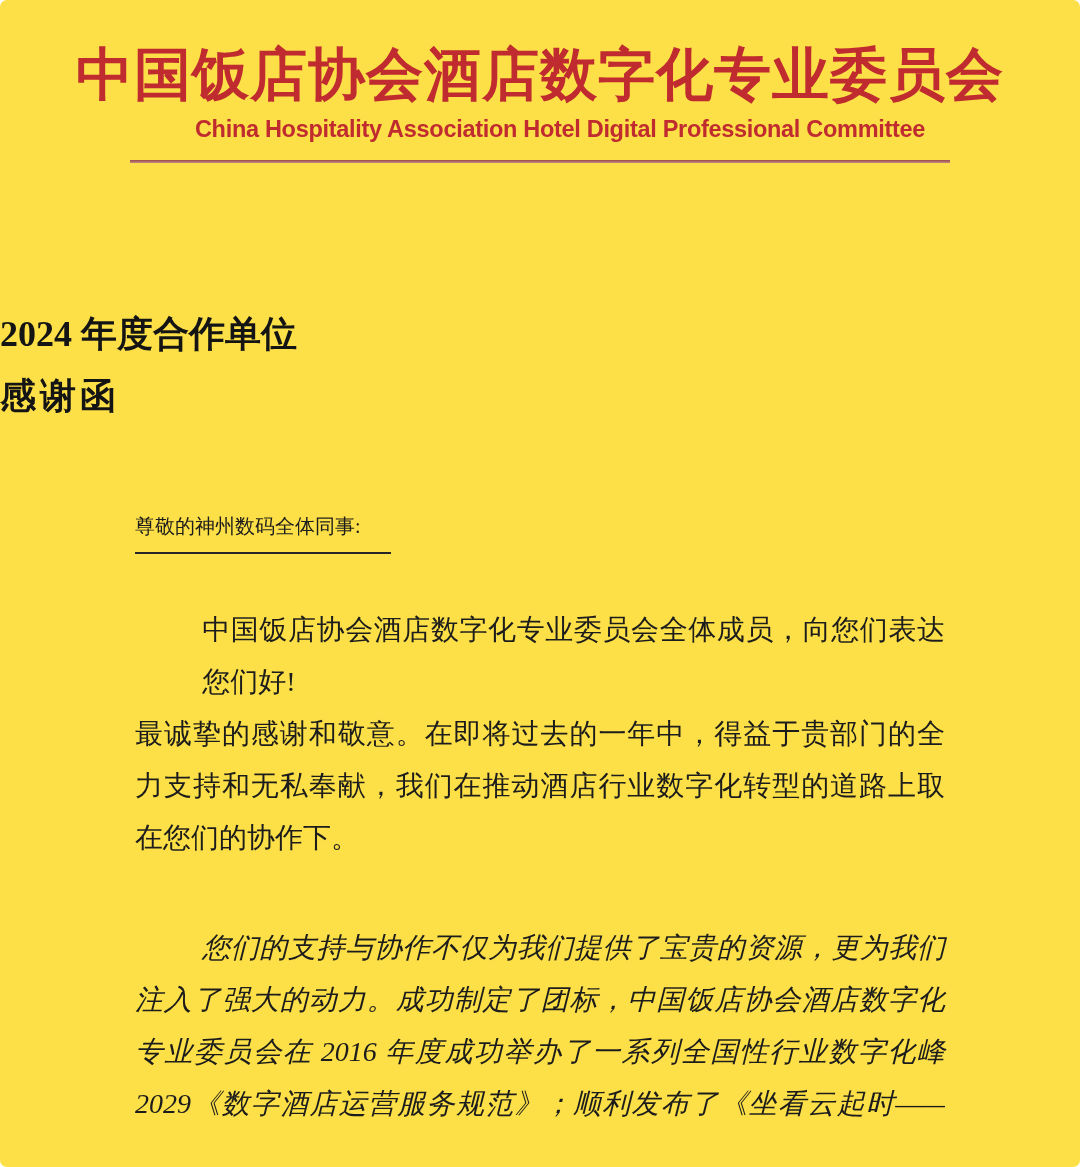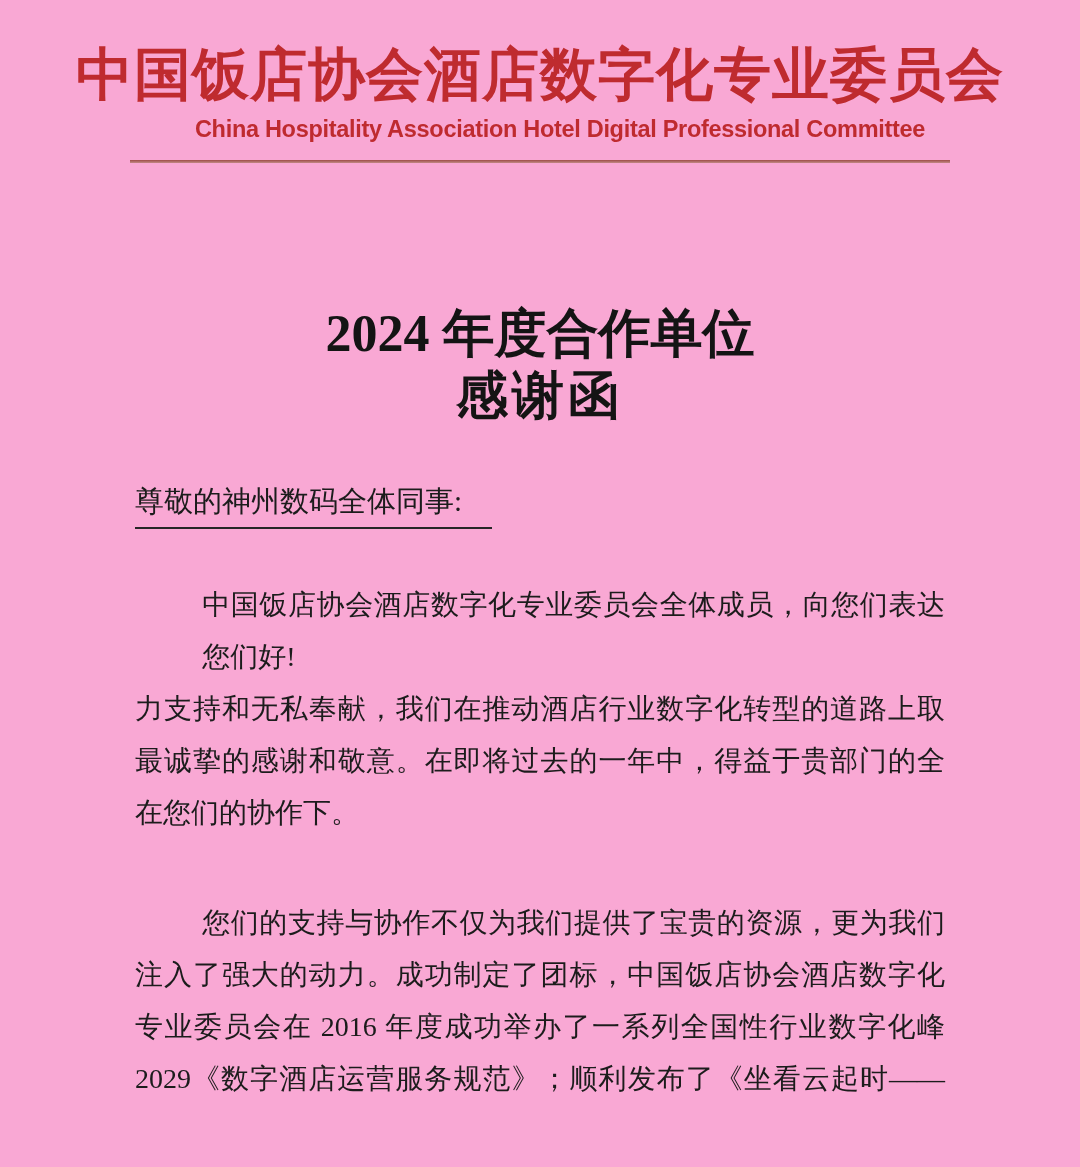--- a/index.html
+++ b/index.html
@@ -4,24 +4,25 @@
 <style>
   :root{
     --accent:#bf2b2f;
     --rule:#9e4c47;
     --ink:#1c1c1c;
   }
   html,body{margin:0;padding:0;background:#ffffff;}
   .page{
     position:relative;
     width:1080px;height:1167px;
-    background:#f9a8d4;
+    background:#fde047;
     overflow:hidden;
     font-family:"Liberation Serif","DejaVu Serif",serif;
     color:var(--ink);
+    border-radius:7px;
   }
   .letterhead{width:100%;}
   .h-cn{
     margin-top:42px;
     text-align:center;
     font-size:57px;line-height:66px;
     font-weight:bold;
     letter-spacing:1px;
     white-space:nowrap;
     color:var(--accent);
@@ -37,46 +38,45 @@
     color:var(--accent);
     margin-left:40px;
   }
   .rule{
     width:820px;height:3px;
     margin:16px auto 0 auto;
     background:linear-gradient(to bottom, var(--rule), #c28a86);
   }
   .title-block{
     margin-top:140px;
-    text-align:center;
     font-weight:bold;
-    font-size:52px;line-height:62px;
+    font-size:36px;line-height:62px;
     color:#141414;
   }
   .title-line2{letter-spacing:4px;}
   .content{
     width:810px;
     margin:0 auto;
   }
   .salutation-row{
-    margin-top:51px;
-    font-size:29px;line-height:46px;
+    margin-top:76px;
+    font-size:20px;line-height:46px;
   }
   .salutation{
     display:inline-block;
     border-bottom:2px solid #262626;
     padding-right:30px;
     padding-bottom:3px;
   }
   .block{
     font-size:28px;
     line-height:52px;
   }
   .block.first{margin-top:50px;}
-  .block.second{margin-top:58px;}
+  .block.second{margin-top:58px;font-style:italic;}
   .line{min-height:52px;}
   .line.indent{text-indent:2.4em;}
   .line.j{
     text-align:justify;
     text-align-last:justify;
   }
 </style>
 </head>
 <body>
 
@@ -95,22 +95,22 @@
 
   <div class="content">
 
     <div class="salutation-row">
       <span class="salutation">尊敬的神州数码全体同事:</span>
     </div>
 
     <div class="block first">
       <div class="line j indent">中国饭店协会酒店数字化专业委员会全体成员，向您们表达</div>
       <div class="line indent">您们好!</div>
+      <div class="line j">最诚挚的感谢和敬意。在即将过去的一年中，得益于贵部门的全</div>
       <div class="line j">力支持和无私奉献，我们在推动酒店行业数字化转型的道路上取</div>
-      <div class="line j">最诚挚的感谢和敬意。在即将过去的一年中，得益于贵部门的全</div>
       <div class="line">在您们的协作下。</div>
     </div>
 
     <div class="block second">
       <div class="line j indent">您们的支持与协作不仅为我们提供了宝贵的资源，更为我们</div>
       <div class="line j">注入了强大的动力。成功制定了团标，中国饭店协会酒店数字化</div>
       <div class="line j">专业委员会在 2016 年度成功举办了一系列全国性行业数字化峰</div>
       <div class="line j">2029《数字酒店运营服务规范》；顺利发布了《坐看云起时——</div>
     </div>
 

